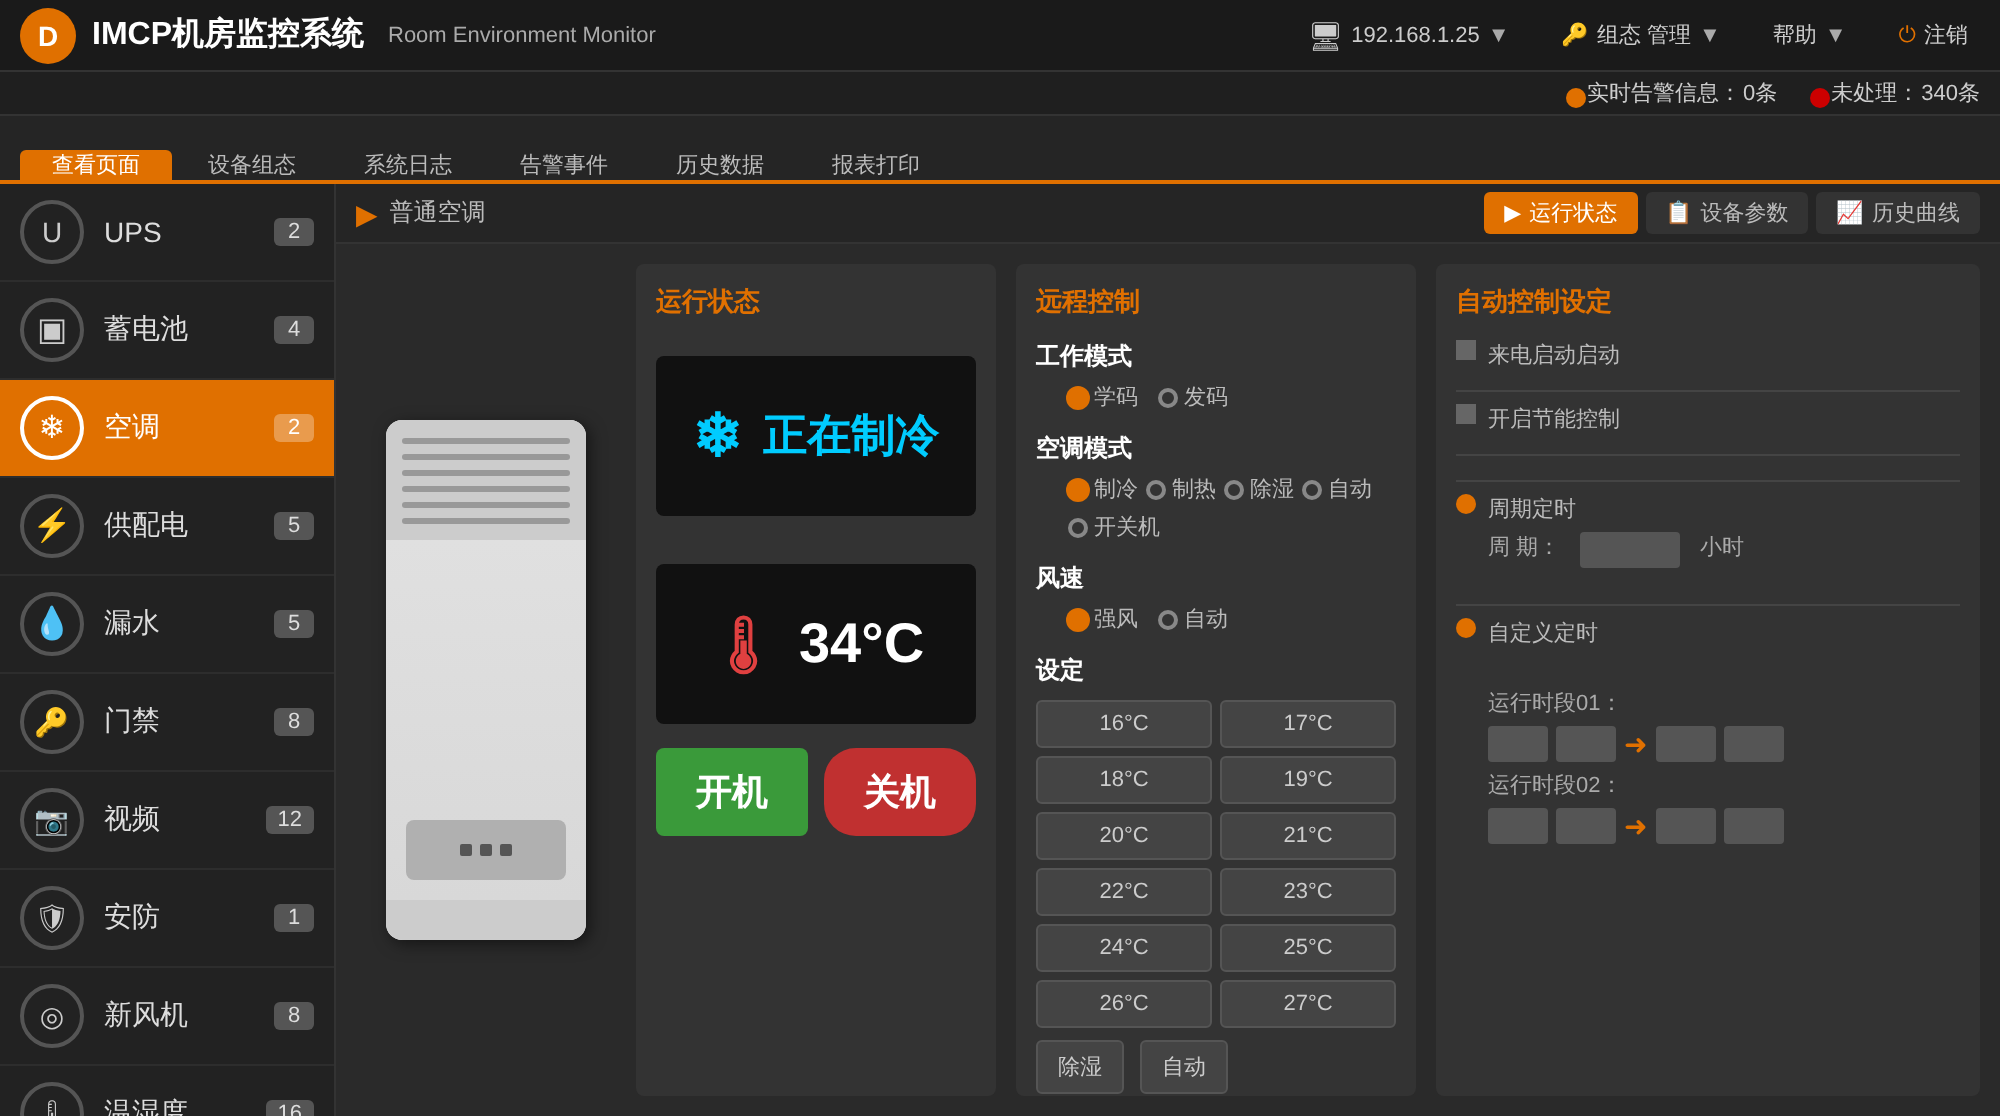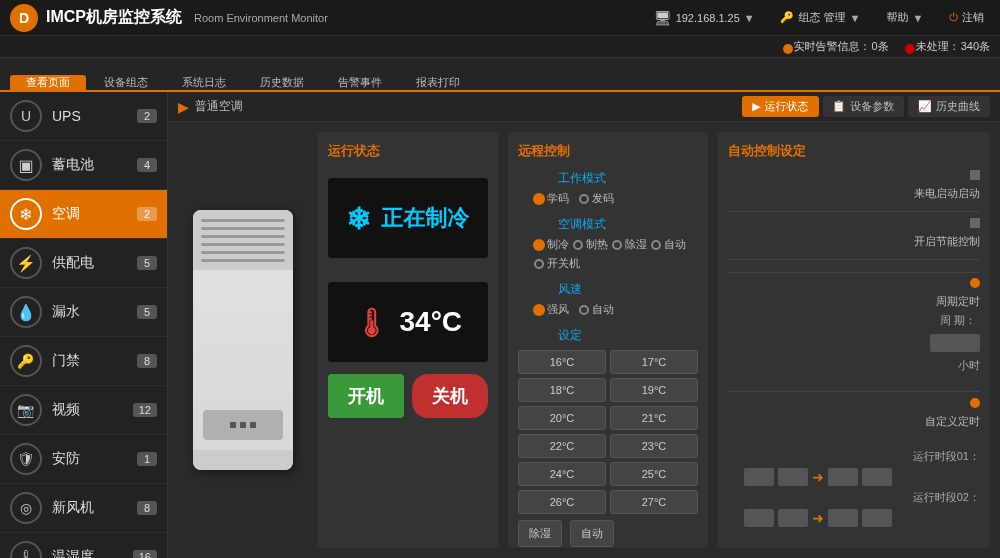--- a/index.html
+++ b/index.html
@@ -371,24 +371,23 @@
     
     .remote-panel {
       width: 200px;
       flex-shrink: 0;
     }
     .control-section {
       margin-bottom: 10px;
     }
     .control-section-title {
       font-size: 12px;
-      color: #0ea5e9;
+      color: #ffffff;
       margin-bottom: 4px;
-      font-weight: normal;
-      margin-left: 40px;
+      font-weight: bold;
     }
     .radio-group {
       display: flex;
       flex-wrap: wrap;
       gap: 4px;
       align-items: center;
       padding-left: 16px;
     }
     .radio-item {
       display: flex;
@@ -443,26 +442,25 @@
 
     
     .auto-panel {
       flex: 1;
     }
     .auto-section {
       margin-bottom: 8px;
     }
     .auto-row {
       display: flex;
-      align-items: flex-end;
+      align-items: flex-start;
       gap: 6px;
       margin-bottom: 4px;
       font-size: 11px;
       color: #bbb;
-      flex-direction: column;
     }
     .auto-dot {
       width: 10px;
       height: 10px;
       border-radius: 50%;
       background: #e07000;
       flex-shrink: 0;
     }
     .auto-dot-sq {
       width: 10px;
@@ -551,22 +549,22 @@
     <div class="alert-dot-err"></div>
     <span>未处理：</span>
     <span>340条</span>
   </div>
 </div>
 
 <div class="nav-tabs">
   <div class="nav-tab active">查看页面</div>
   <div class="nav-tab">设备组态</div>
   <div class="nav-tab">系统日志</div>
+  <div class="nav-tab">告警事件</div>
   <div class="nav-tab">历史数据</div>
-  <div class="nav-tab">告警事件</div>
   <div class="nav-tab">报表打印</div>
 </div>
 
 <div class="main">
 
   <div class="sidebar">
     <div class="sidebar-item">
       <div class="sidebar-icon" style="color:#ccc;">U</div>
       <span class="sidebar-label">UPS</span>
       <span class="sidebar-badge">2</span>

